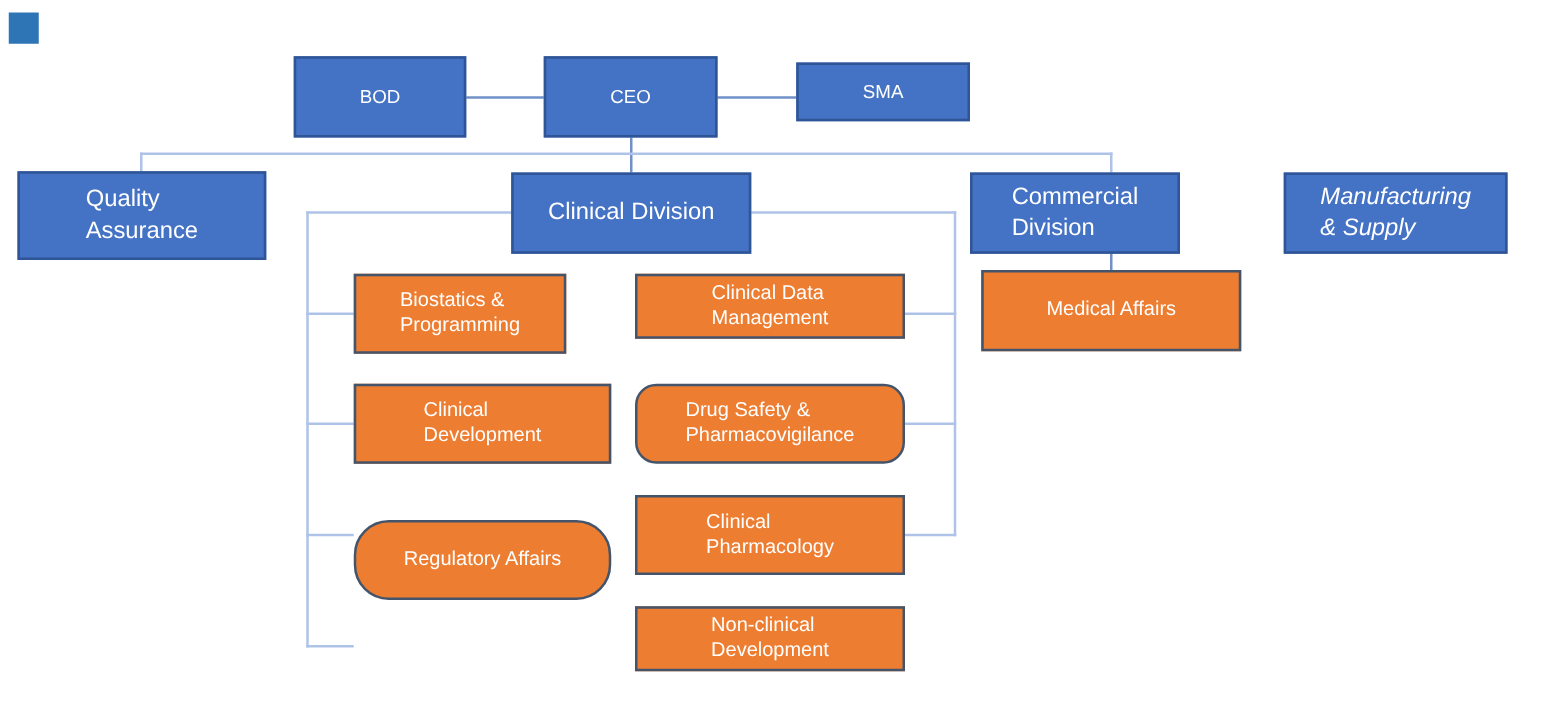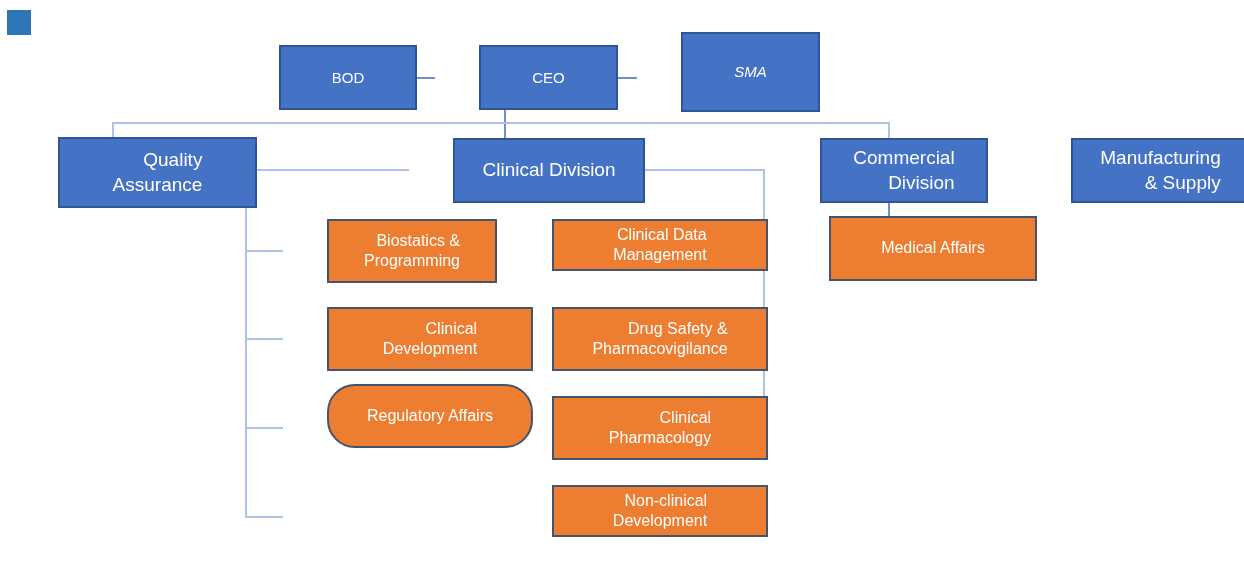--- a/index.html
+++ b/index.html
@@ -10,25 +10,24 @@
     background: var(--background, #ffffff);
     font-family: "Liberation Sans", sans-serif;
     overflow: hidden;
   }
   .node {
     position: absolute;
     box-sizing: border-box;
     display: flex;
     align-items: center;
     justify-content: center;
-    text-align: right;
+    text-align: left;
     color: var(--text-color, #ffffff);
     white-space: pre-line;
     line-height: 1.28;
-    margin-left: 44px;
   }
   .blue   { background: var(--blue-fill, #4472C4);  border: 2px solid var(--blue-border, #2F5597); }
   .orange { background: var(--orange-fill, #ED7D31); border: 2px solid var(--orange-border, #44546A); }
   .board-row    { font-size: 15px; }
   .division-row { font-size: 19px; }
   .dept         { font-size: 16px; }
   .line { position: absolute; }
   .light { background: var(--connector-light, #AEC3E7); }
   .dark  { background: var(--connector-dark, #7090C8); }
   .accent-square {
@@ -58,40 +57,40 @@
   <div class="line light" style="left:245px; top:250px; width:38px;  height:2px;"></div>
   <div class="line light" style="left:245px; top:338px; width:38px;  height:2px;"></div>
   <div class="line light" style="left:245px; top:427px; width:38px;  height:2px;"></div>
   <div class="line light" style="left:245px; top:516px; width:38px;  height:2px;"></div>
   <div class="line light" style="left:724px; top:250px; width:41px;  height:2px;"></div>
   <div class="line light" style="left:724px; top:338px; width:41px;  height:2px;"></div>
   <div class="line light" style="left:724px; top:427px; width:41px;  height:2px;"></div>
 
   <div class="node blue board-row" style="left:235px; top:45px; width:138px; height:65px;">BOD</div>
   <div class="node blue board-row" style="left:435px; top:45px; width:139px; height:65px;">CEO</div>
-  <div class="node blue board-row" style="left:637px; top:32px; width:139px; height:80px;font-style:italic;">SMA</div>
+  <div class="node blue board-row" style="left:637px; top:50px; width:139px; height:47px;">SMA</div>
 
   <div class="node blue division-row" style="left:14px; top:137px; width:199px; height:71px;">Quality
 Assurance</div>
   <div class="node blue division-row" style="left:409px; top:138px; width:192px; height:65px;">Clinical Division</div>
   <div class="node blue division-row" style="left:776px; top:138px; width:168px; height:65px;">Commercial
 Division</div>
-  <div class="node blue division-row" style="left:1027px; top:138px; width:179px; height:65px;">Manufacturing
+  <div class="node blue division-row" style="left:1027px; top:138px; width:179px; height:65px;font-style:italic;">Manufacturing
 &amp; Supply</div>
 
   <div class="node orange dept" style="left:785px; top:216px; width:208px; height:65px;">Medical Affairs</div>
 
   <div class="node orange dept" style="left:283px; top:219px; width:170px; height:64px;">Biostatics &amp;
 Programming</div>
   <div class="node orange dept" style="left:283px; top:307px; width:206px; height:64px;">Clinical
 Development</div>
-  <div class="node orange dept" style="left:283px; top:384px; width:206px; height:64px;border-radius:28px;">Regulatory Affairs</div>
+  <div class="node orange dept" style="left:283px; top:416px; width:206px; height:64px;border-radius:28px;">Regulatory Affairs</div>
 
   <div class="node orange dept" style="left:508px; top:219px; width:216px; height:52px;">Clinical Data
 Management</div>
-  <div class="node orange dept" style="left:508px; top:307px; width:216px; height:64px;">Drug Safety &amp;
+  <div class="node orange dept" style="left:508px; top:307px; width:216px; height:64px;border-radius:17px;">Drug Safety &amp;
 Pharmacovigilance</div>
   <div class="node orange dept" style="left:508px; top:396px; width:216px; height:64px;">Clinical
 Pharmacology</div>
   <div class="node orange dept" style="left:508px; top:485px; width:216px; height:52px;">Non-clinical
 Development</div>
 
 </div>
 
 </body></html>

